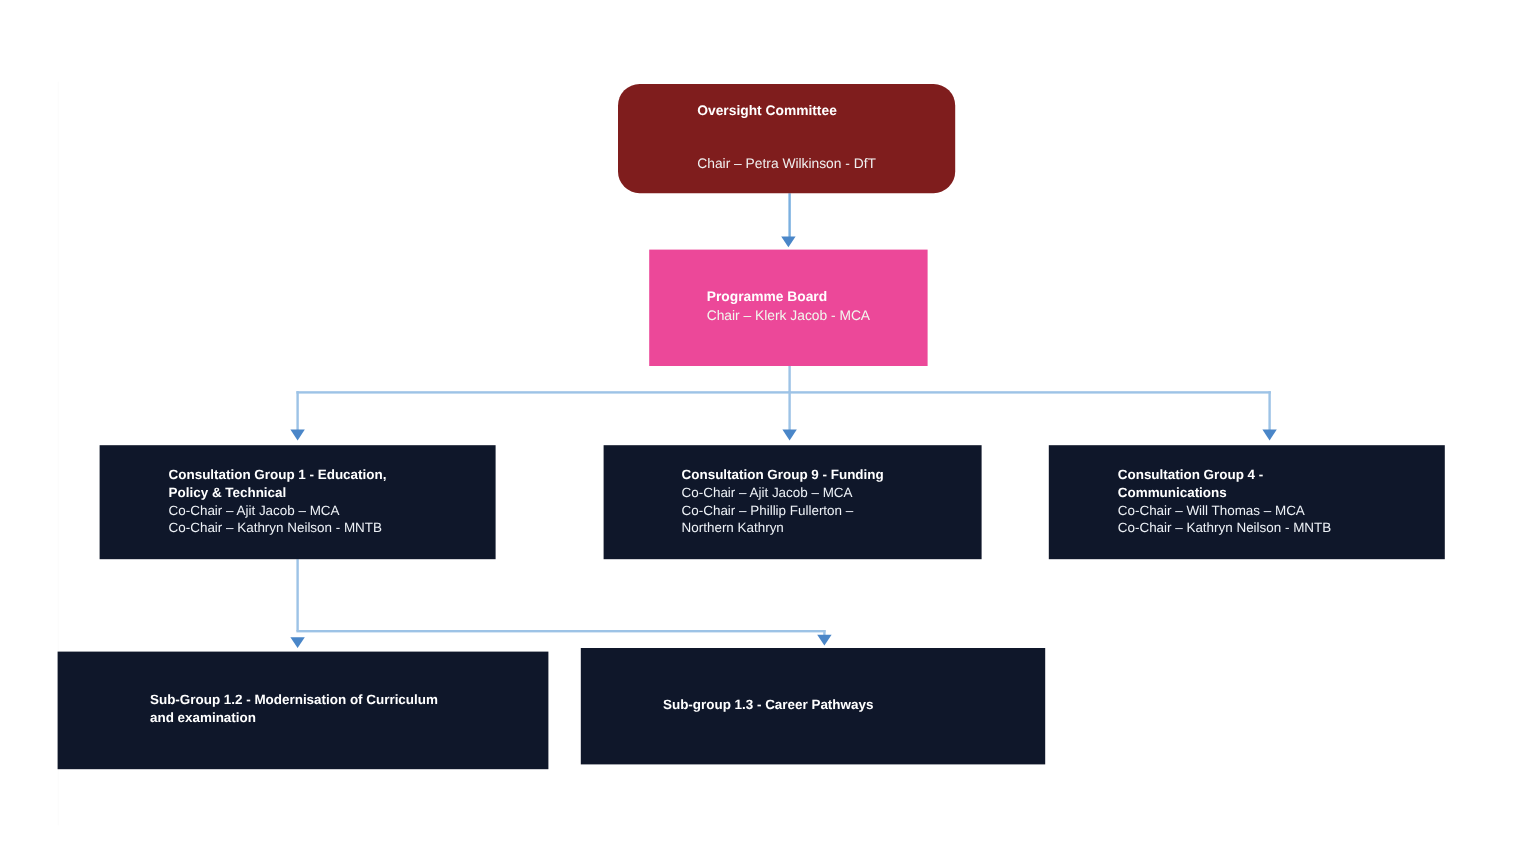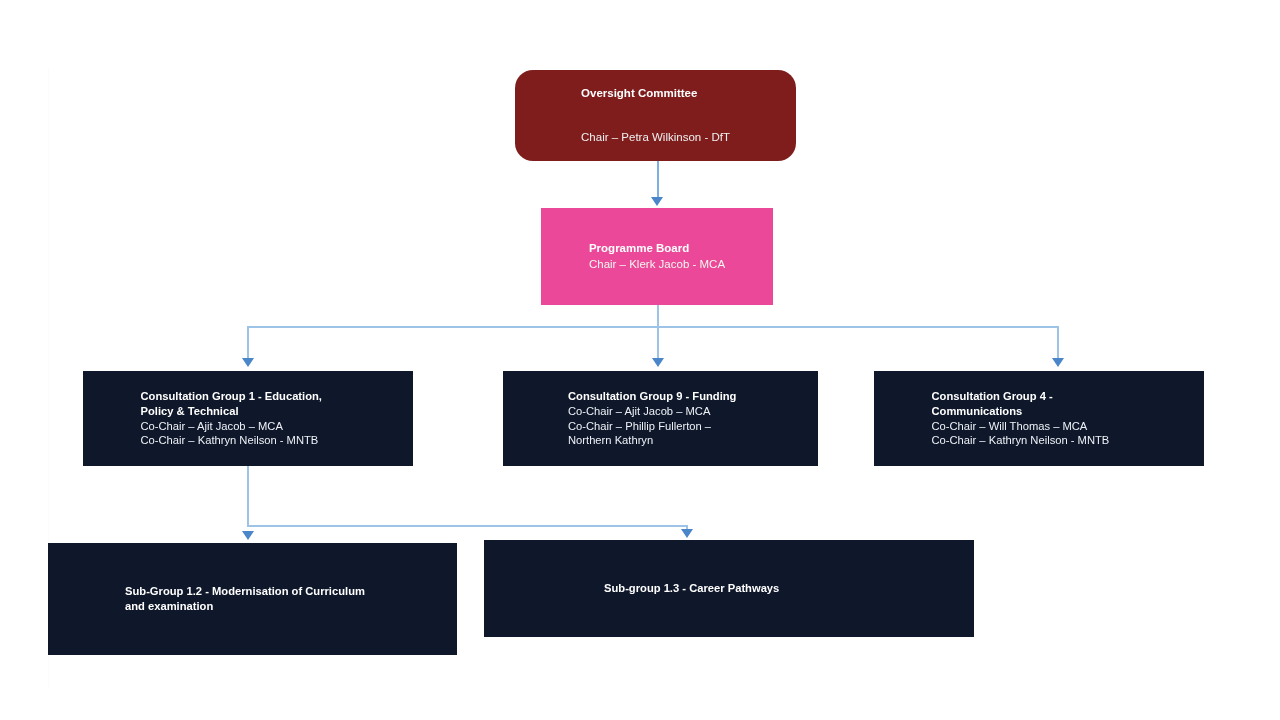--- a/index.html
+++ b/index.html
@@ -64,22 +64,22 @@
   #programme .txt { font-size: 11.5px; }
   #programme .sub { color: #f2f7ee; }
 
   
   .blue {
     background: #0f172a;
   }
   #cg1 { left: 83px;  top: 371px; width: 330px; height: 95px; }
   #cg2 { left: 503px; top: 371px; width: 315px; height: 95px; }
   #cg4 { left: 874px; top: 371px; width: 330px; height: 95px; }
-  #sg12 { left: 48px;  top: 543px; width: 409px; height: 112px; }
-  #sg13 { left: 484px; top: 540px; width: 490px; height: 97px; }
+  #sg12 { left: 48px;  top: 543px; width: 409px; height: 98px; }
+  #sg13 { left: 484px; top: 540px; width: 387px; height: 97px; }
 
   #cg1 .txt, #cg2 .txt, #cg4 .txt { font-size: 11.2px; }
   #sg12 .txt, #sg13 .txt { font-size: 11.2px; }
 
   #cg1 .txt  { width: 215px; }
   #cg2 .txt  { width: 185px; }
   #cg4 .txt  { width: 215px; }
   #sg12 .txt { width: 255px; }
   #sg13 .txt { width: 250px; }
 

